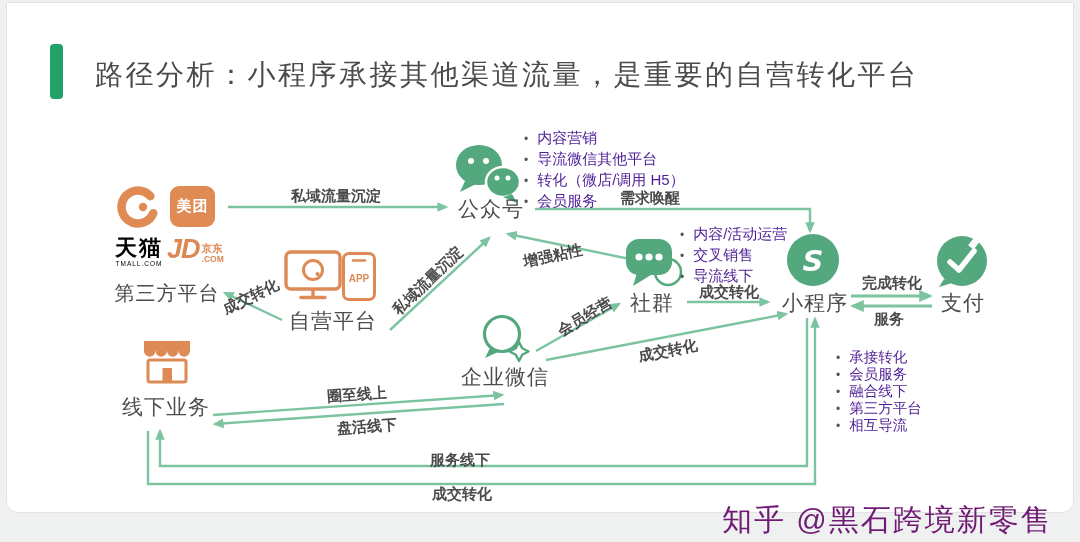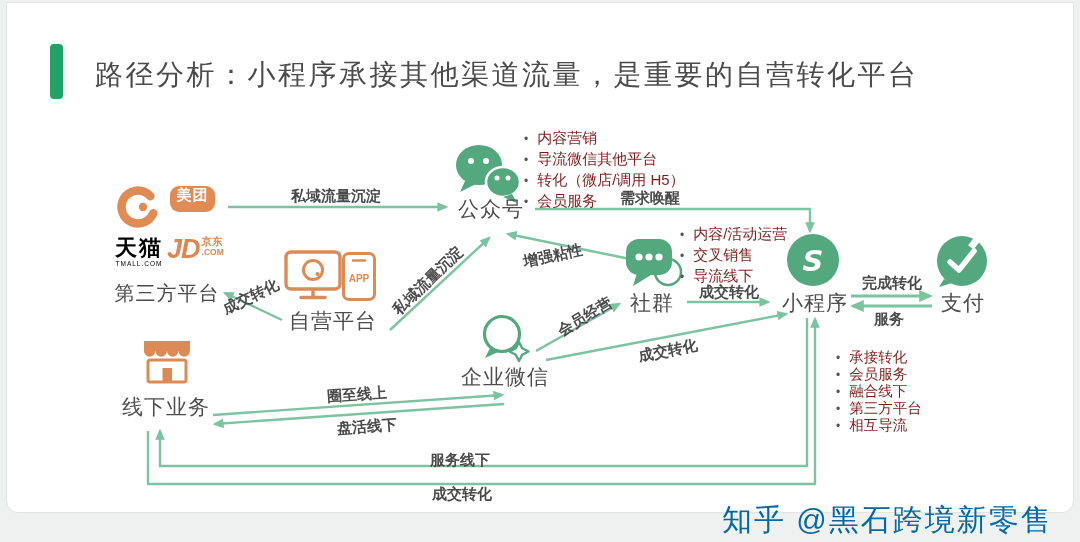--- a/index.html
+++ b/index.html
@@ -12,39 +12,39 @@
   #title-bar{position:absolute;left:50px;top:44px;width:13px;height:55px;background:#23a267;border-radius:4px;}
   #title-text{position:absolute;left:95px;top:56px;font-size:28px;font-weight:normal;color:#4b4b4b;
               letter-spacing:2.5px;white-space:nowrap;}
   
   .nlabel{position:absolute;transform:translate(-50%,-50%);font-size:21px;color:#4d4d4d;
           white-space:nowrap;letter-spacing:1px;}
   
   .elabel{position:absolute;transform:translate(-50%,-50%);font-size:15px;color:#4a4a4a;
           font-weight:bold;white-space:nowrap;}
   
-  .blist{position:absolute;color:#7f1d1d;font-size:15px;}
+  .blist{position:absolute;color:#4c1d95;font-size:15px;}
   .blist .bi{display:flex;align-items:baseline;line-height:19px;}
   .blist .bi::before{content:"•";margin-right:9px;font-size:12px;color:#555;}
   #bullets-mini .bi{line-height:16px;font-size:14.5px;}
   #bullets-qiwei .bi{line-height:17px;}
   
-  #logo-meituan{position:absolute;left:170px;top:186px;width:45px;height:26px;background:#e08a54;
-                border-radius:9px;display:flex;align-items:flex-start;justify-content:center;
+  #logo-meituan{position:absolute;left:170px;top:186px;width:45px;height:41px;background:#e08a54;
+                border-radius:9px;display:flex;align-items:center;justify-content:center;
                 color:#fff;font-size:15px;font-weight:bold;letter-spacing:1px;}
   #logo-tmall{position:absolute;left:110px;top:237px;width:58px;text-align:center;color:#000000;line-height:1;}
   #logo-tmall .big{font-size:22px;font-weight:bold;letter-spacing:2px;}
   #logo-tmall .sub{font-size:6.5px;letter-spacing:1px;margin-top:2px;}
-  #logo-jd{position:absolute;left:167px;top:236px;display:flex;align-items:flex-start;color:#dd8752;line-height:1;}
+  #logo-jd{position:absolute;left:167px;top:236px;display:flex;align-items:flex-end;color:#dd8752;line-height:1;}
   #logo-jd .big{font-size:27px;font-weight:bold;font-style:italic;letter-spacing:-1px;}
   #logo-jd .col{display:flex;flex-direction:column;margin-left:2px;}
   #logo-jd .cn{font-size:10.5px;font-weight:bold;}
   #logo-jd .com{font-size:8.5px;font-weight:bold;margin-top:1px;}
   
-  #watermark{position:absolute;left:722px;top:500px;font-size:30px;color:#0369a1;
+  #watermark{position:absolute;left:722px;top:500px;font-size:30px;color:#701a75;
              letter-spacing:2px;white-space:nowrap;z-index:5;}
   svg{display:block;}
   #edge-layer{position:absolute;left:0;top:0;pointer-events:none;}
 </style>
 </head>
 <body>
 
 <div id="page">
   <div id="card"></div>
 

